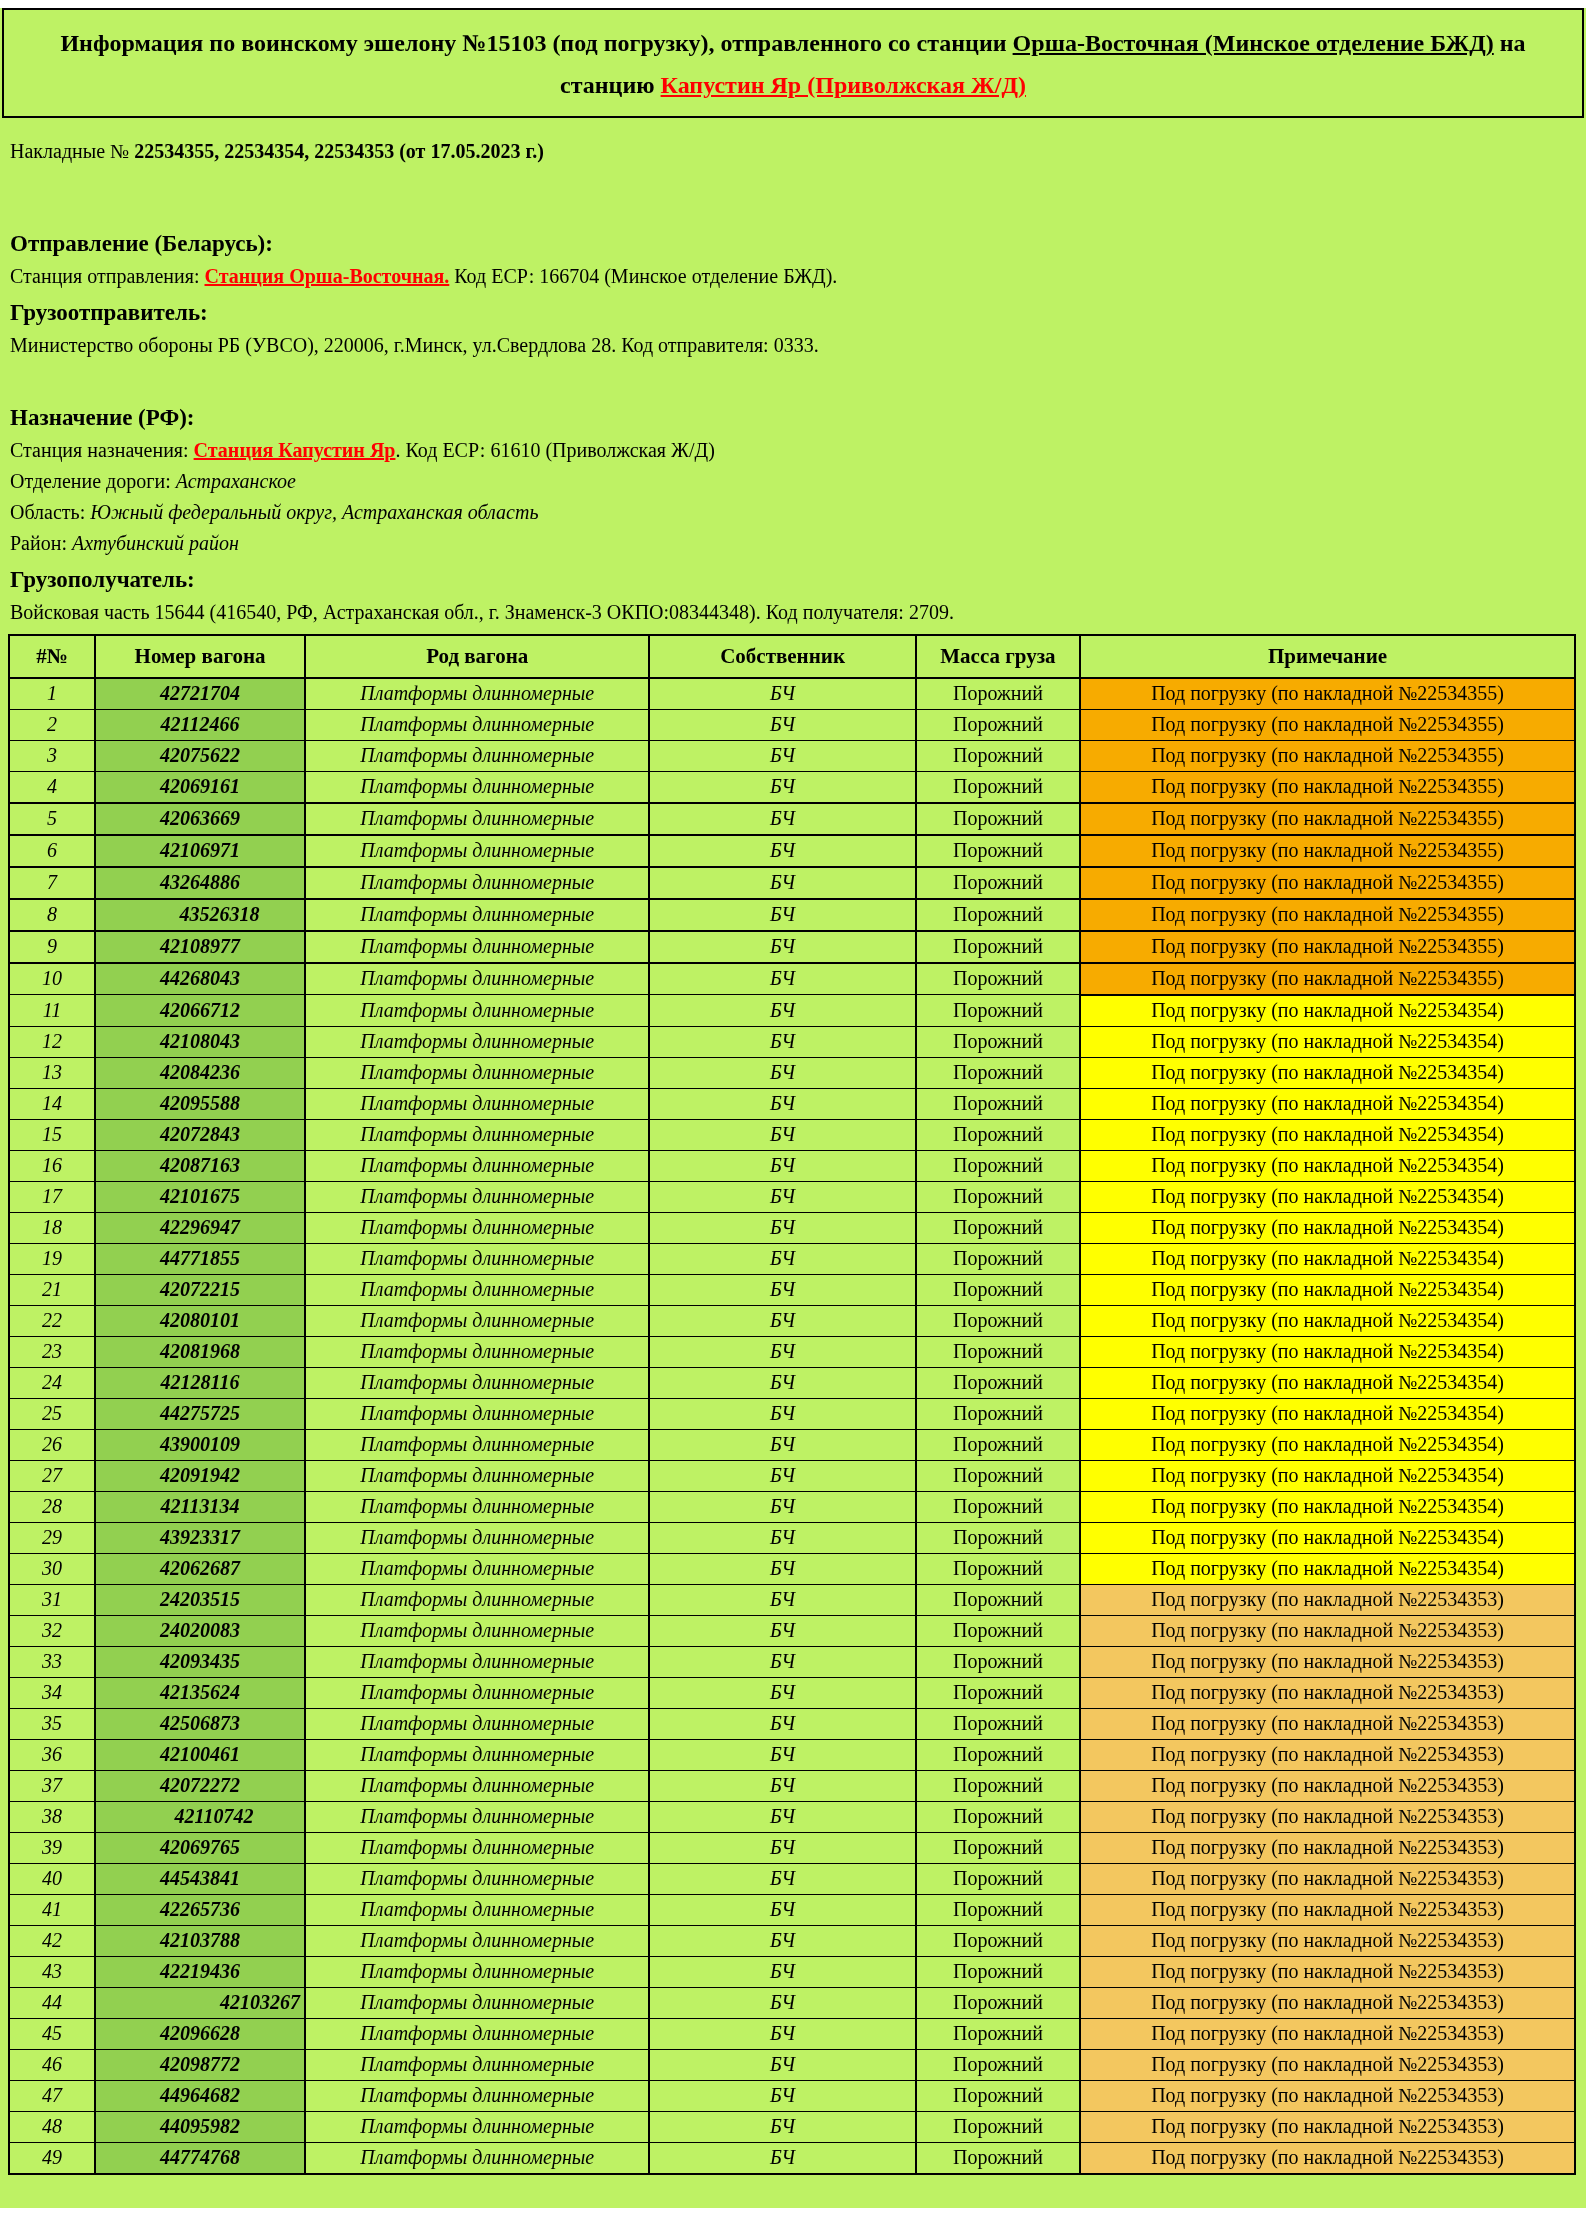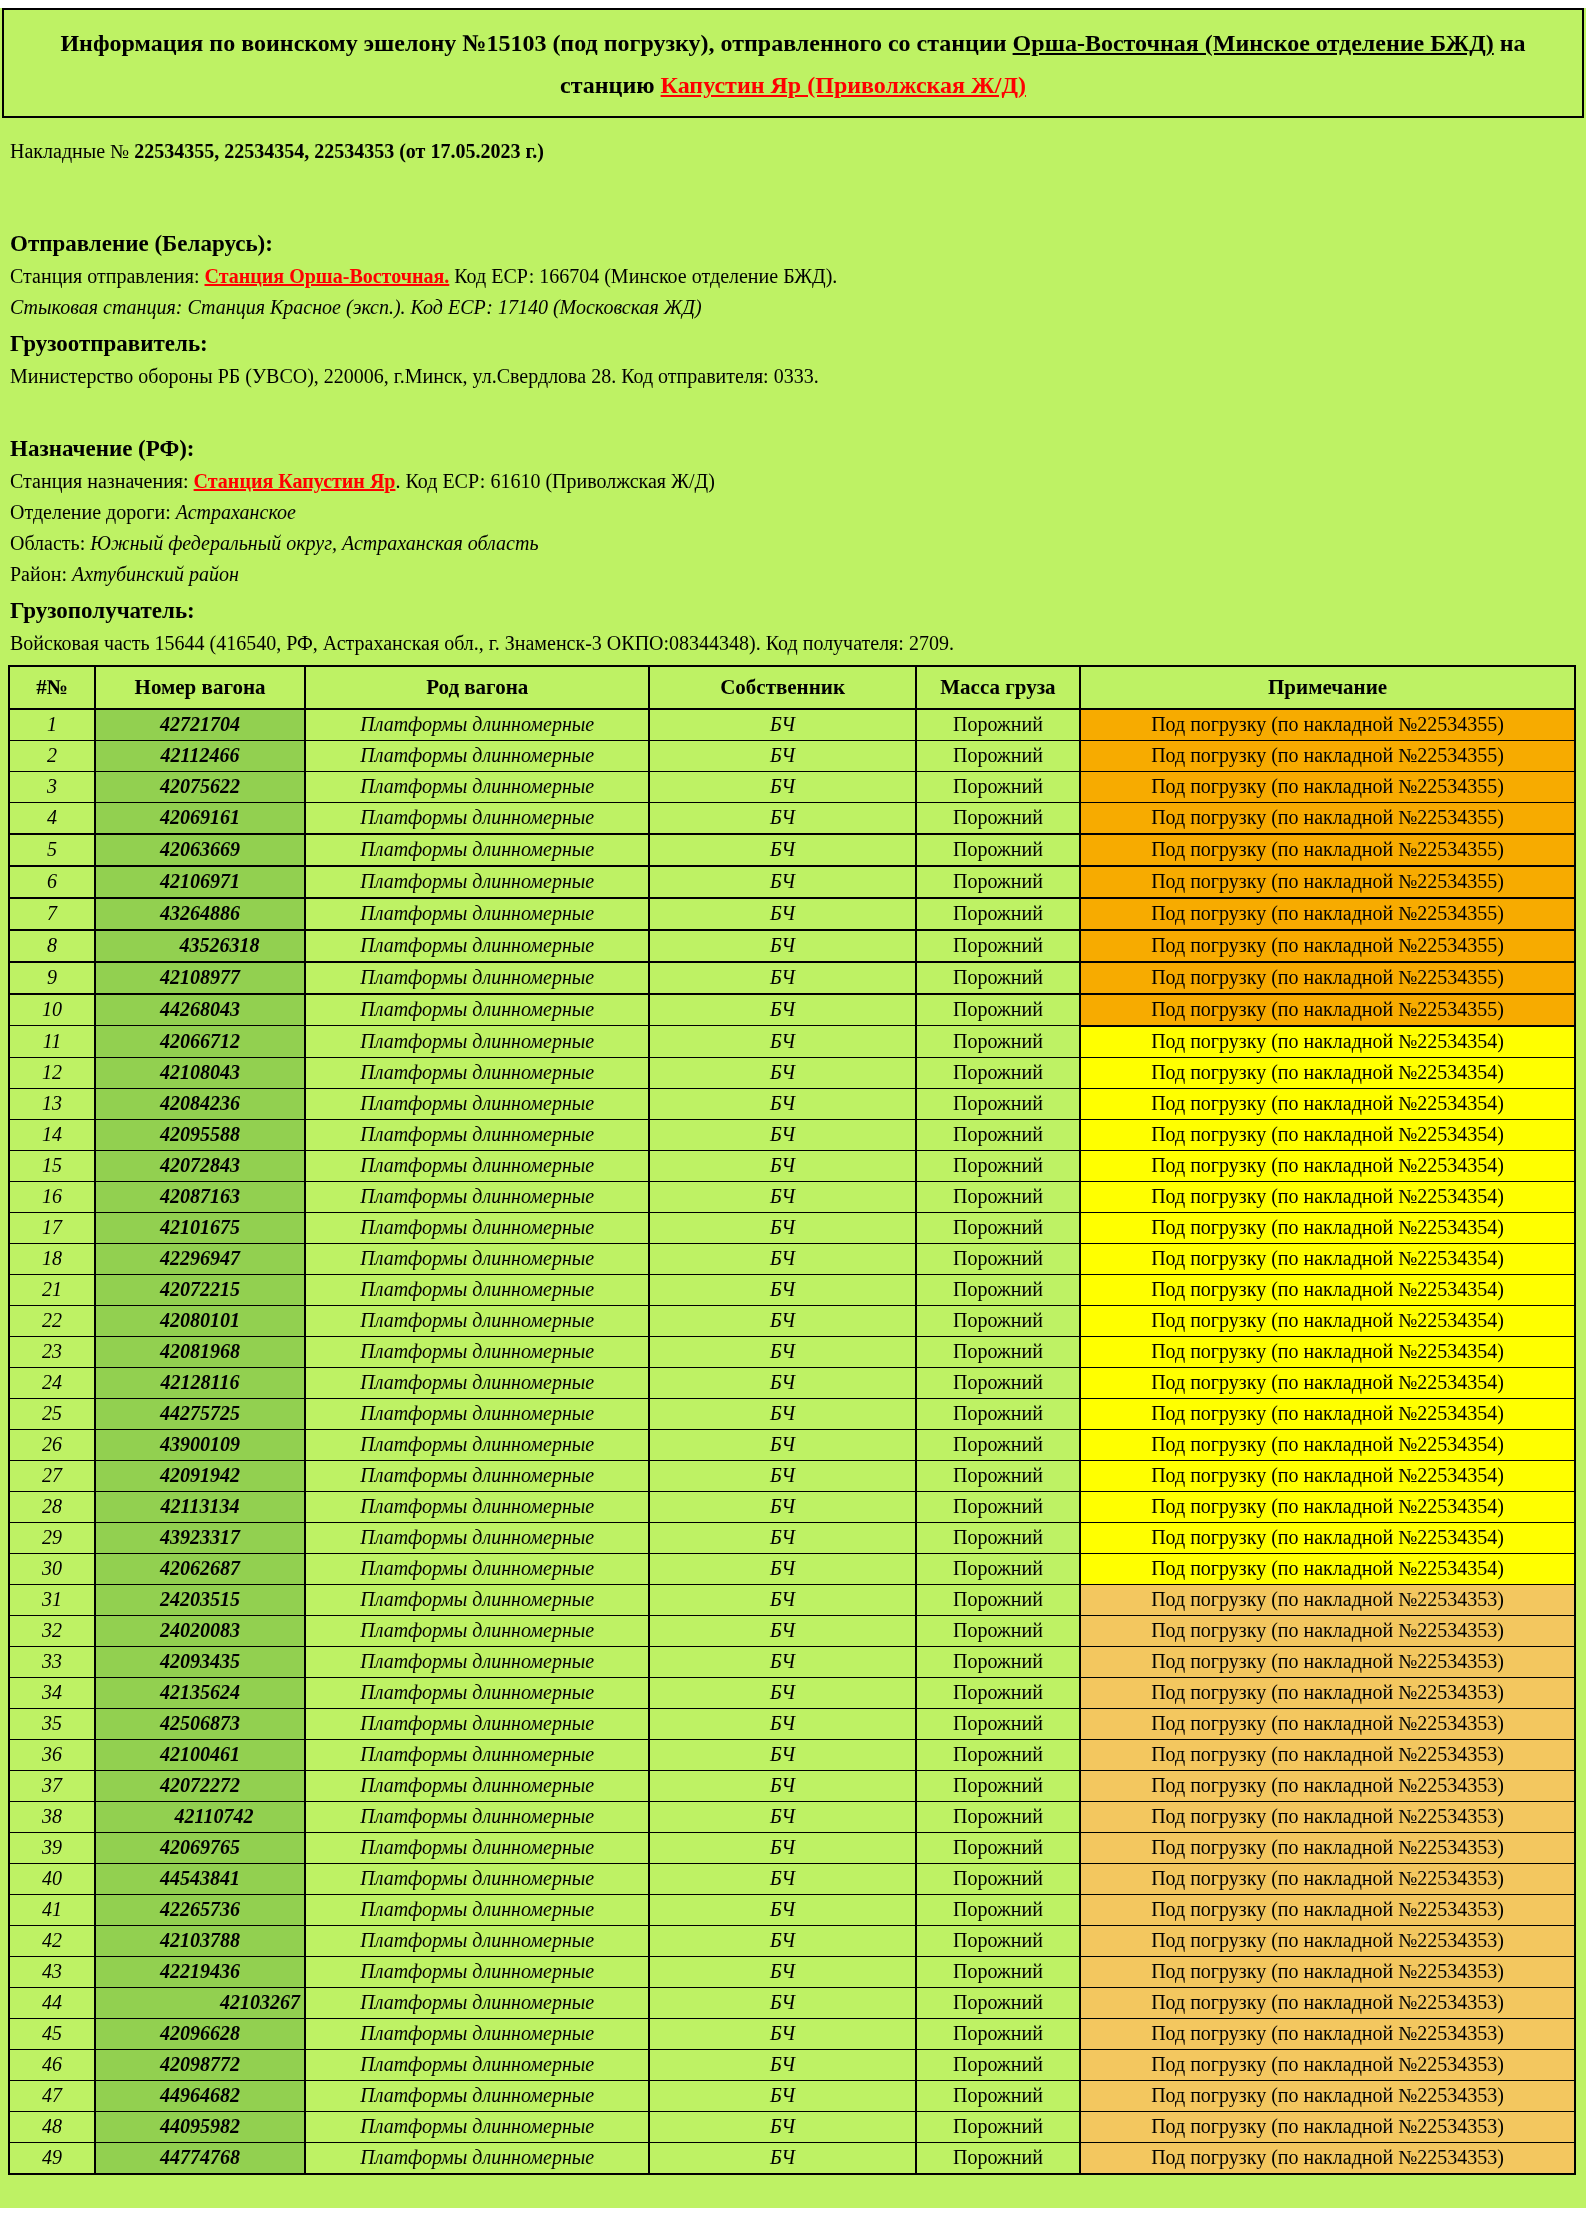--- a/index.html
+++ b/index.html
@@ -60,21 +60,20 @@
   <div class="title-box">
     <span>Информация по воинскому эшелону №15103 (под погрузку), отправленного со станции </span><span class="u">Орша-Восточная (Минское отделение БЖД)</span><span> на станцию </span><span class="u red">Капустин Яр (Приволжская Ж/Д)</span>
   </div>
 
   <div class="doc-body">
 
     <p class="waybills"><span>Накладные № </span><span class="bold">22534355, 22534354, 22534353 (от 17.05.2023 г.)</span></p>
 
     <h2>Отправление (Беларусь):</h2>
     <p><span>Станция отправления: </span><span class="red bold u">Станция Орша-Восточная.</span><span> Код ЕСР: 166704 (Минское отделение БЖД).</span></p>
-    <p class="ital">Стыковая станция: Станция Красное (эксп.). Код ЕСР: 17140 (Московская ЖД)</p>
 
     <h2>Грузоотправитель:</h2>
     <p class="shipper-details">Министерство обороны РБ (УВСО), 220006, г.Минск, ул.Свердлова 28. Код отправителя: 0333.</p>
 
     <h2 class="dest-heading">Назначение (РФ):</h2>
     <p><span>Станция назначения: </span><span class="red bold u">Станция Капустин Яр</span><span>. Код ЕСР: 61610 (Приволжская Ж/Д)</span></p>
     <p><span>Отделение дороги: </span><span class="ital">Астраханское</span></p>
     <p><span>Область: </span><span class="ital">Южный федеральный округ, Астраханская область</span></p>
     <p><span>Район: </span><span class="ital">Ахтубинский район</span></p>
 
@@ -240,20 +239,28 @@
         </tr>
         <tr>
           <td class="num">18</td>
           <td class="wagon" style="background: rgb(146, 208, 80);">42296947</td>
           <td class="kind">Платформы длинномерные</td>
           <td class="owner">БЧ</td>
           <td class="mass">Порожний</td>
           <td class="note" style="background: rgb(255, 255, 0);">Под погрузку (по накладной №22534354)</td>
         </tr>
         <tr>
+          <td class="num">19</td>
+          <td class="wagon" style="background: rgb(146, 208, 80);">44771855</td>
+          <td class="kind">Платформы длинномерные</td>
+          <td class="owner">БЧ</td>
+          <td class="mass">Порожний</td>
+          <td class="note" style="background: rgb(255, 255, 0);">Под погрузку (по накладной №22534354)</td>
+        </tr>
+        <tr>
           <td class="num">21</td>
           <td class="wagon" style="background: rgb(146, 208, 80);">42072215</td>
           <td class="kind">Платформы длинномерные</td>
           <td class="owner">БЧ</td>
           <td class="mass">Порожний</td>
           <td class="note" style="background: rgb(255, 255, 0);">Под погрузку (по накладной №22534354)</td>
         </tr>
         <tr>
           <td class="num">22</td>
           <td class="wagon" style="background: rgb(146, 208, 80);">42080101</td>

